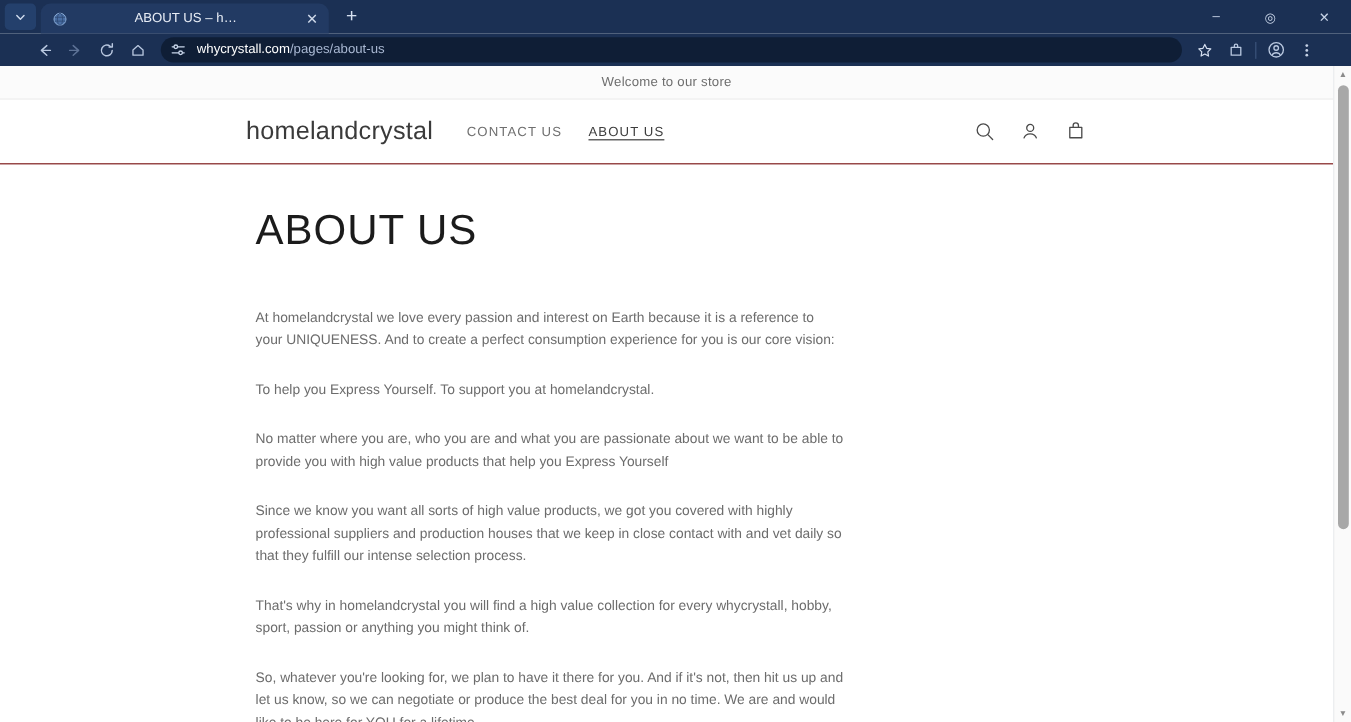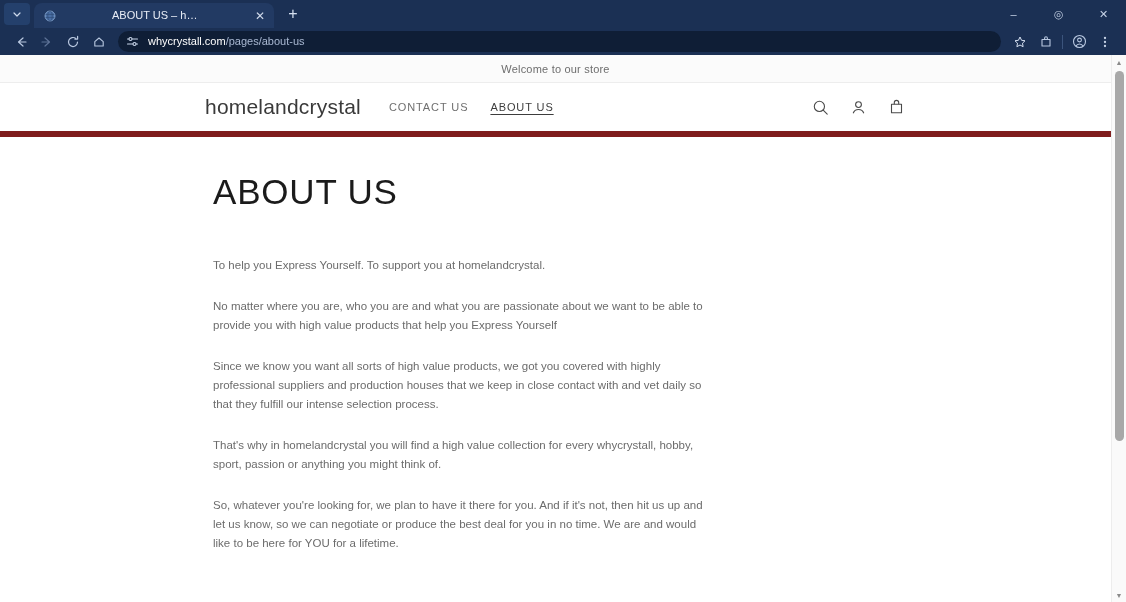--- a/index.html
+++ b/index.html
@@ -88,21 +88,21 @@
     color: #c6d2e6;
     font-size: 11px;
   }
 
   
   .toolbar {
     height: 27px;
     background: #1b3054;
     display: flex;
     align-items: center;
-    padding: 0 8px;
+    padding: 0 24px;
     flex: none;
   }
   .tb-btn {
     width: 26px; height: 22px;
     display: flex; align-items: center; justify-content: center;
     color: #b9c8e0;
     flex: none;
   }
   .tb-btn.dim { color: #5d7296; }
   .omnibox {
@@ -182,21 +182,21 @@
     align-items: center;
     justify-content: center;
   }
   .announce span {
     font-size: 11px;
     color: #6e6e6e;
     letter-spacing: 0.2px;
   }
   .siteheader {
     height: 54px;
-    border-bottom: 6px solid #7f1d1d;
+    border-bottom: 1px solid #7f1d1d;
     display: flex;
     align-items: center;
     padding: 0 205px;
   }
   .logo {
     font-size: 21px;
     color: #3a3a3a;
     font-weight: 300;
     letter-spacing: 0.2px;
     margin-right: 28px;
@@ -365,20 +365,21 @@
               <path d="M3.5 5.2 L13.5 5.2 L13.5 13.8 L3.5 13.8 Z" stroke="#4a4a4a" stroke-width="1.1" fill="none" stroke-linejoin="round"></path>
               <path d="M6.3 5.2 L6.3 3.6 A2.2 2.2 0 0 1 10.7 3.6 L10.7 5.2" stroke="#4a4a4a" stroke-width="1.1" fill="none" stroke-linejoin="round"></path>
             </svg>
           </span>
         </div>
       </div>
 
       <div class="content">
         <h1 class="page-title">ABOUT US</h1>
         <div class="body-copy">
+          <p>At homelandcrystal we love every passion and interest on Earth because it is a reference to your UNIQUENESS. And to create a perfect consumption experience for you is our core vision:</p>
           <p>To help you Express Yourself. To support you at homelandcrystal.</p>
           <p>No matter where you are, who you are and what you are passionate about we want to be able to provide you with high value products that help you Express Yourself</p>
           <p>Since we know you want all sorts of high value products, we got you covered with highly professional suppliers and production houses that we keep in close contact with and vet daily so that they fulfill our intense selection process.</p>
           <p>That's why in homelandcrystal you will find a high value collection for every whycrystall, hobby, sport, passion or anything you might think of.</p>
           <p>So, whatever you're looking for, we plan to have it there for you. And if it's not, then hit us up and let us know, so we can negotiate or produce the best deal for you in no time. We are and would like to be here for YOU for a lifetime.</p>
 
         </div>
       </div>
 
     </div>

